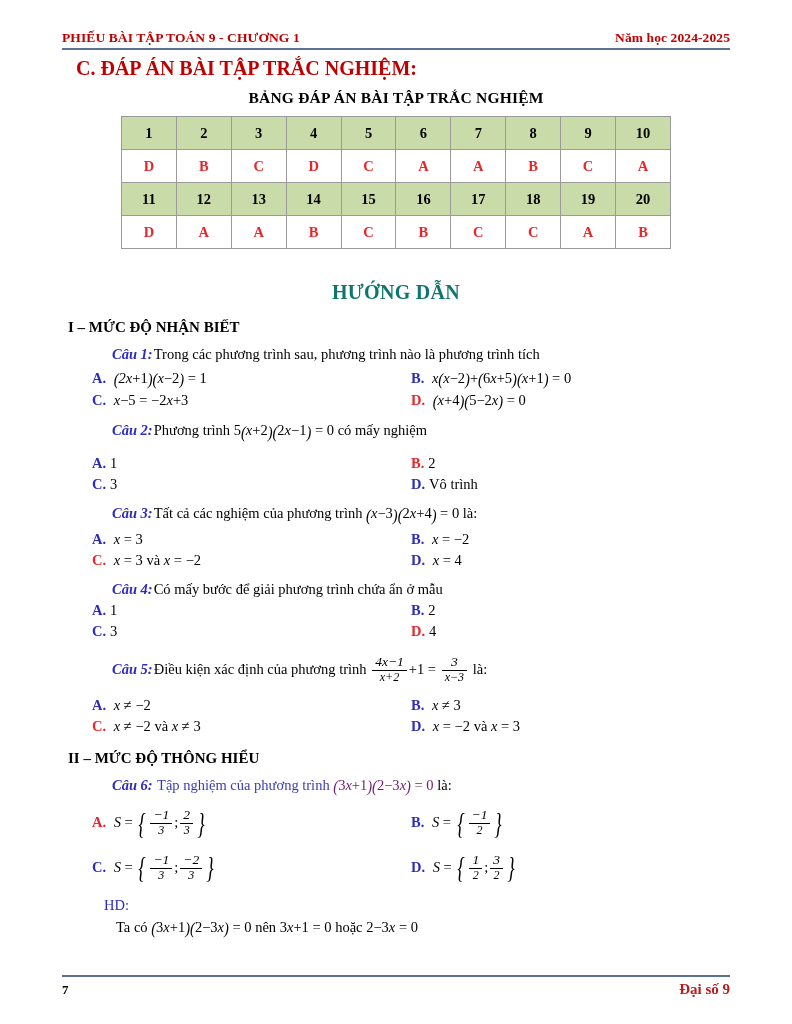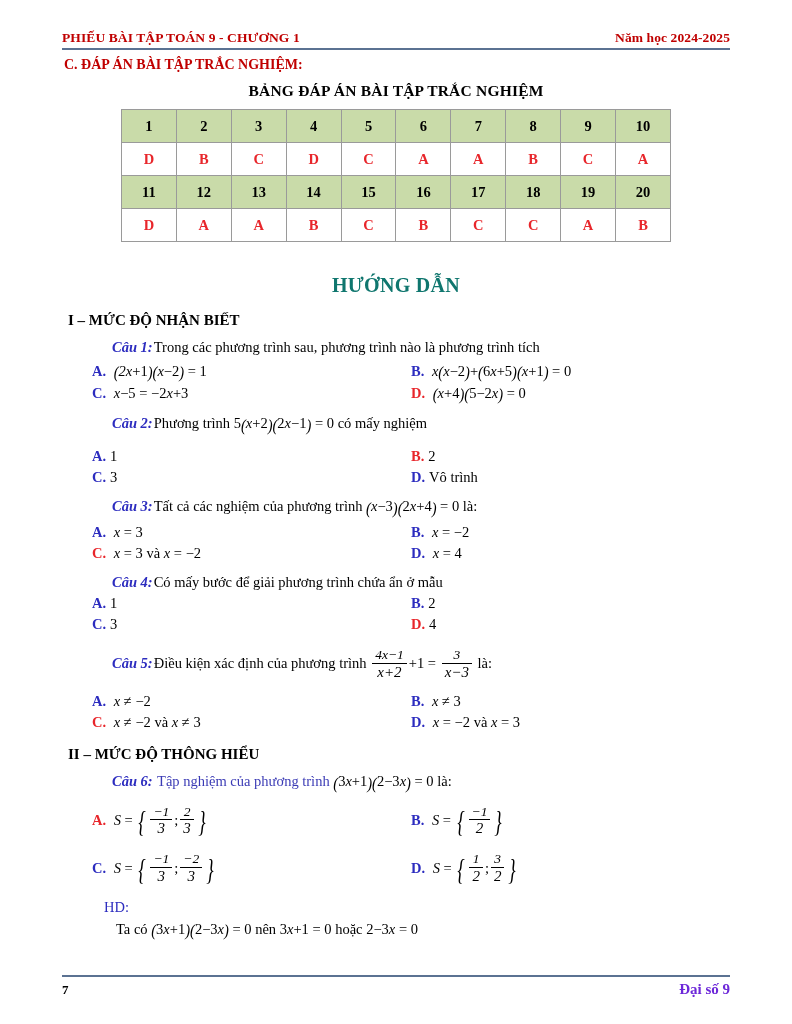--- a/index.html
+++ b/index.html
@@ -38,23 +38,23 @@
     font-weight: bold;
     font-size: 13.5px;
     letter-spacing: .1px;
     font-family: "Liberation Serif", serif;
   }
 
   
   .section-c {
     color: #c00000;
     font-weight: bold;
-    font-size: 14px;
+    font-size: 20px;
     margin-top: 7px;
-    margin-left: 2px;
+    margin-left: 14px;
   }
 
   
   .table-title {
     text-align: center;
     font-weight: bold;
     font-size: 15.5px;
     margin-top: 9px;
     letter-spacing: .2px;
   }
@@ -159,21 +159,21 @@
   }
   .frac .num {
     display: block;
     padding: 0 3px;
     border-bottom: 1.1px solid #000;
     font-size: 13.5px;
   }
   .frac .den {
     display: block;
     padding: 0 3px;
-    font-size: 15px;
+    font-size: 12px;
   }
   .setbrace {
     display: inline-block;
     vertical-align: middle;
     font-size: 30px;
     font-weight: 300;
     line-height: .72;
     transform: scaleX(.62);
     position: relative;
     top: -1px;
@@ -211,21 +211,21 @@
     align-items: baseline;
   }
   .page-num {
     font-weight: bold;
     font-size: 13px;
     color: #000000;
   }
   .footer-right {
     font-weight: bold;
     font-size: 15px;
-    color: #6d28d9;
+    color: #b91c1c;
   }
 </style>
 </head>
 <body>
 
 <div class="page">
 
   <div class="doc-header">
     <div class="hdr-left">PHIẾU BÀI TẬP TOÁN 9 - CHƯƠNG 1</div>
     <div class="hdr-right">Năm học 2024-2025</div>
@@ -428,21 +428,21 @@
       </div>
     </div>
   </div>
 
   <div class="level-heading" style="margin-top:13px;">II – MỨC ĐỘ THÔNG HIỂU</div>
 
   <div class="question">
     <div class="q-stem blue-stem">
       <span class="q-label">Câu 6:</span>
       <span>Tập nghiệm của phương trình</span>
-      <span class="m" style="color:#000000;">
+      <span class="m" style="color:#701a75;">
         <span class="bigparen">(</span><span class="mr">3</span><span class="m">x</span><span class="mr">+1</span><span class="bigparen">)</span><span class="bigparen">(</span><span class="mr">2−3</span><span class="m">x</span><span class="bigparen">)</span><span class="mr"> = 0</span>
       </span>
       <span style="color:#000;">là:</span>
     </div>
     <div class="opts opt-tall" style="margin-top:14px;">
       <div class="opt" style="padding-bottom:16px;">
         <span class="letter" style="color:#e8262b;">A.</span>
         <span class="m">
           <span class="m">S</span><span class="mr"> = </span><span class="setbrace">{</span><span class="frac"><span class="num">−1</span><span class="den">3</span></span><span class="mr">;</span><span class="frac"><span class="num">2</span><span class="den">3</span></span><span class="setbrace">}</span>
         </span>

